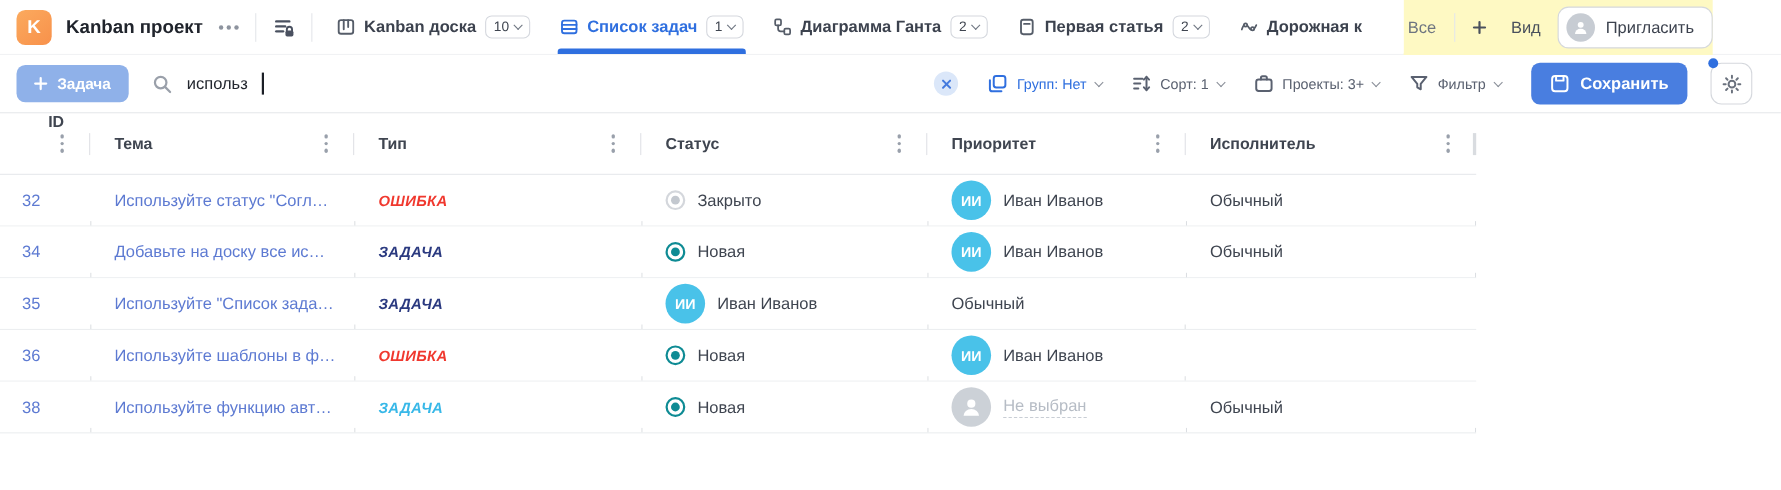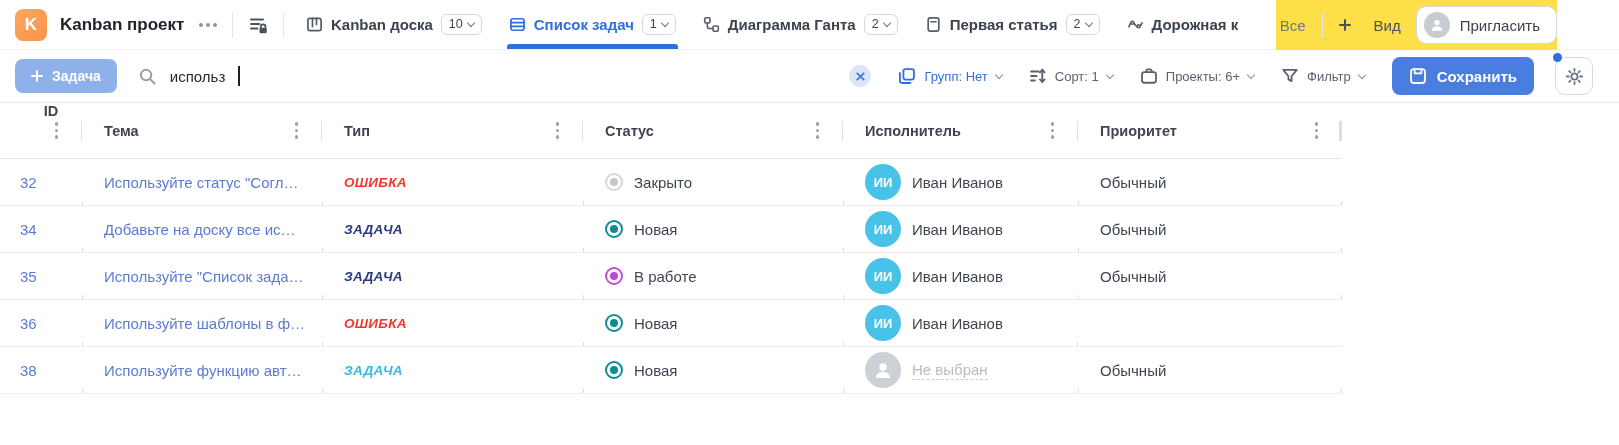--- a/index.html
+++ b/index.html
@@ -29,21 +29,21 @@
   .tab.active .tab-icon { color:#2f6fdf; }
   .tab.active::after { content:""; position:absolute; left:-2px; right:-2px; bottom:0;
     height:5px; background:#2f6fdf; border-radius:3px 3px 0 0; }
   .count { display:inline-flex; align-items:center; gap:5px; border:1px solid #d5d8de;
     border-radius:6px; padding:2px 7px; font-size:12.5px; font-weight:400;
     color:#3f4550; background:#fff; line-height:1.2; }
   .chev { width:6px; height:6px; border-right:1.6px solid #6f7682;
     border-bottom:1.6px solid #6f7682; transform:rotate(45deg); margin-top:-3px; flex:none; }
   .chev.blue { border-color:#2f6fdf; }
 
-  .topbar-right { position:absolute; right:62px; top:0; height:50px; background:#fde047;
+  .topbar-right { position:absolute; right:62px; top:0; height:50px; background:#fef9c3;
     display:flex; align-items:center; gap:15px; padding-left:4px; }
   .topbar-right::before { content:""; position:absolute; left:-38px; top:0; bottom:2px; width:38px;
     background:linear-gradient(90deg, rgba(255,255,255,0), #fff 85%); }
   .all-label { color:#6e7580; font-size:15px; cursor:pointer; }
   .add-view { display:flex; align-items:center; gap:23px; color:#4a515d; font-size:15px; cursor:pointer; }
   .plus { position:relative; width:12px; height:12px; flex:none; }
   .plus::before, .plus::after { content:""; position:absolute; background:currentColor; border-radius:1px; }
   .plus::before { left:5px; top:0; width:2px; height:12px; }
   .plus::after { left:0; top:5px; width:12px; height:2px; }
   .invite-btn { display:flex; align-items:center; gap:10px; border:1px solid #d5d8dd;
@@ -280,21 +280,21 @@
       <span class="chev"></span>
     </div>
 
     <div class="tb-item">
       <span>
         <svg width="18" height="18" viewBox="0 0 16 16" fill="none" stroke="currentColor" stroke-width="1.6" stroke-linecap="round">
           <rect x="1.8" y="4.6" width="12.4" height="9.4" rx="2"></rect>
           <path d="M5.6 4.6 V3.4 a1.3 1.3 0 0 1 1.3 -1.3 h2.2 a1.3 1.3 0 0 1 1.3 1.3 V4.6"></path>
         </svg>
       </span>
-      <span>Проекты: 6+</span>
+      <span>Проекты: 3+</span>
       <span class="chev"></span>
     </div>
 
     <div class="tb-item">
       <span>
         <svg width="18" height="18" viewBox="0 0 16 16" fill="none" stroke="currentColor" stroke-width="1.6" stroke-linejoin="round">
           <path d="M2 2.6 H14 L9.4 8.2 V12.6 L6.6 11 V8.2 Z"></path>
         </svg>
       </span>
       <span>Фильтр</span>
@@ -358,29 +358,29 @@
     </div>
     <div class="th">
       <span>Статус</span>
       <span class="kebab">
           <i></i>
           <i></i>
           <i></i>
         </span>
     </div>
     <div class="th">
+      <span>Приоритет</span>
+      <span class="kebab">
+          <i></i>
+          <i></i>
+          <i></i>
+        </span>
+    </div>
+    <div class="th">
       <span>Исполнитель</span>
-      <span class="kebab">
-          <i></i>
-          <i></i>
-          <i></i>
-        </span>
-    </div>
-    <div class="th">
-      <span>Приоритет</span>
       <span class="kebab">
           <i></i>
           <i></i>
           <i></i>
         </span>
     </div>
   </div>
 
   <div class="grid trow">
     <div class="td">
@@ -430,24 +430,20 @@
 
   <div class="grid trow">
     <div class="td">
         <a class="id-link">35</a>
       </div>
     <div class="td">
         <a class="subject-link">Используйте "Список зада…</a>
       </div>
     <div class="td">
         <span class="issue-type t-task">ЗАДАЧА</span>
-      </div>
-    <div class="td">
-        <span class="st-dot st-prog"></span>
-      <span class="cell-text">В работе</span>
       </div>
     <div class="td">
         <span class="avatar">ИИ</span>
       <span class="cell-text">Иван Иванов</span>
       </div>
     <div class="td">
         <span class="cell-text">Обычный</span>
       </div>
   </div>
 

